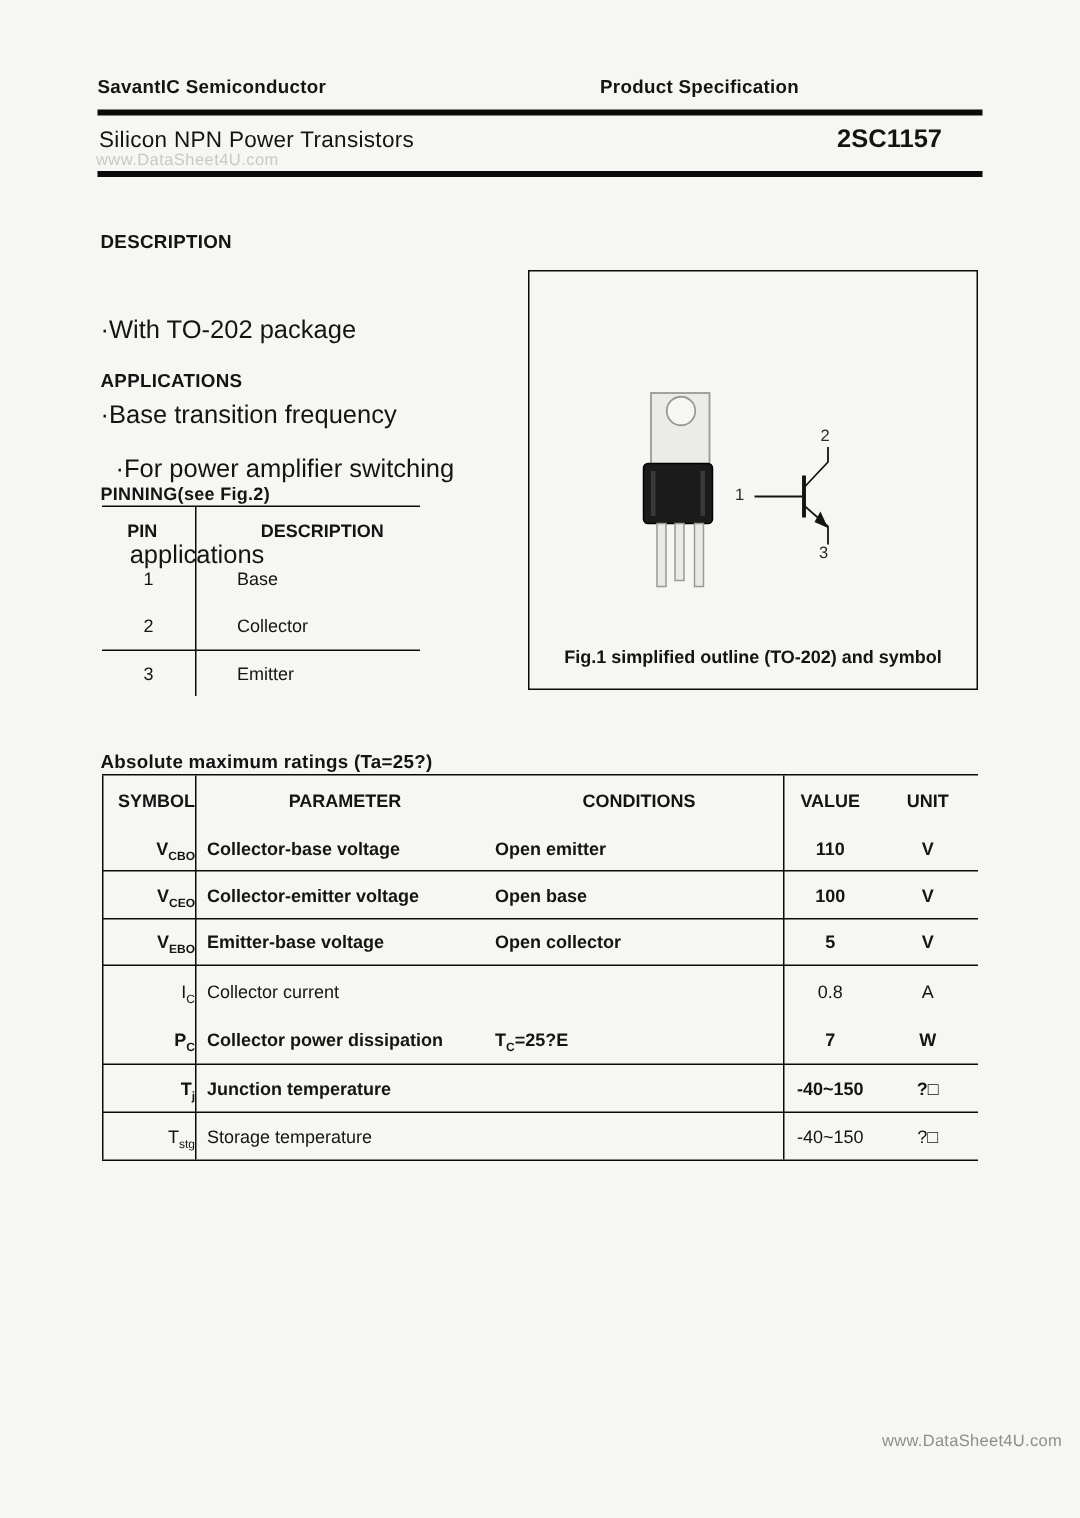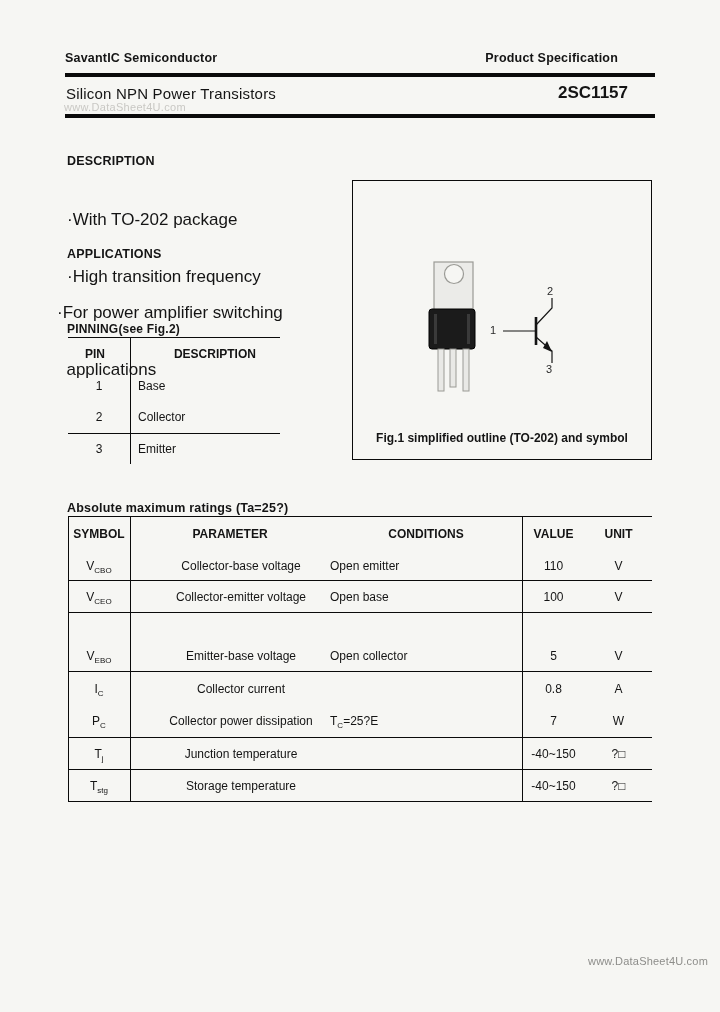--- a/index.html
+++ b/index.html
@@ -17,70 +17,70 @@
 
   
   .sec-h{font-size:12.5px;font-weight:bold;letter-spacing:.2px;}
   .bullets{font-size:17px;line-height:19px;white-space:pre;}
 
   
   .pin-tbl{left:68px;top:337px;width:212px;border-top:1px solid #0a0a0a;}
   .pin-tbl .vline{position:absolute;left:62px;top:0;bottom:0;width:1px;background:#0a0a0a;}
   .pin-row{display:flex;align-items:center;font-size:12px;}
   .pin-c1{width:62px;text-align:center;}
-  .pin-c2{width:150px;padding-left:8px;box-sizing:border-box;}
+  .pin-c2{width:150px;padding-left:28px;box-sizing:border-box;}
   .pin-hdr{font-weight:bold;gap:28px;}
   .pin-bb{border-bottom:1px solid #0a0a0a;}
 
   
   .fig-box{left:352px;top:180px;width:300px;height:280px;border:1px solid #0a0a0a;
            box-sizing:border-box;}
   .fig-cap{position:absolute;left:0;right:0;bottom:14px;text-align:center;
            font-size:12px;font-weight:bold;}
   .pin-label{position:absolute;font-size:11px;color:#2a2a2a;}
 
   
   .amr{left:68px;top:516px;width:584px;border-top:1px solid #0a0a0a;
        border-bottom:1px solid #0a0a0a;}
   .amr .vl{position:absolute;top:0;bottom:0;width:1px;background:#0a0a0a;}
   .amr-row{display:flex;align-items:center;font-size:12px;}
   .amr-hdr{font-weight:bold;}
-  .bb{border-bottom:1px solid #0a0a0a;}
-  .c-sym{width:62px;text-align:center;}
-  .c-par{width:200px;padding-left:22px;box-sizing:border-box;text-align:center;}
+  .bb{border-bottom:1px solid #0a0a0a;font-weight:bold;}
+  .c-sym{width:62px;text-align:right;}
+  .c-par{width:200px;padding-left:8px;box-sizing:border-box;}
   .c-con{width:192px;}
   .c-val{width:63px;text-align:center;}
   .c-unit{width:67px;text-align:center;}
   .amr-hdr .c-par,.amr-hdr .c-con{text-align:center;padding-left:0;}
   sub{font-size:8px;line-height:0;}
 
   .footer-url{font-size:11px;color:#8d8d8a;text-align:right;letter-spacing:.2px;}
 </style>
 </head>
 <body>
 
 <div id="page">
 
   <div class="abs hdr" style="left:65px;top:51px;">SavantIC Semiconductor</div>
-  <div class="abs hdr" style="left:400px;top:51px;width:218px;text-align:right;">Product Specification</div>
+  <div class="abs hdr" style="left:400px;top:51px;width:218px;">Product Specification</div>
   <div class="abs rule" style="top:73px;"></div>
 
   <div class="abs doc-title" style="left:66px;top:85px;">Silicon NPN Power Transistors</div>
   <div class="abs watermark" style="left:64px;top:101px;">www.DataSheet4U.com</div>
   <div class="abs part-no" style="left:540px;top:83px;width:88px;">2SC1157</div>
   <div class="abs rule" style="top:114px;"></div>
 
   <div class="abs sec-h" style="left:67px;top:154px;">DESCRIPTION</div>
   <div class="abs bullets" style="left:67px;top:172px;">
     <div>·With TO-202 package</div>
-    <div>·High transition frequency</div>
+    <div>·Base transition frequency</div>
   </div>
 
   <div class="abs sec-h" style="left:67px;top:247px;">APPLICATIONS</div>
-  <div class="abs bullets" style="left:57px;top:265px;">
+  <div class="abs bullets" style="left:77px;top:265px;">
     <div>·For power amplifier switching</div>
     <div>  applications</div>
   </div>
 
   <div class="abs sec-h" style="left:67px;top:322px;font-size:12px;">PINNING(see Fig.2)</div>
   <div class="abs pin-tbl">
     <div class="vline"></div>
     <div class="pin-row pin-hdr" style="height:32px;">
       <div class="pin-c1">PIN</div>
       <div class="pin-c2" style="text-align:center;padding-left:0;">DESCRIPTION</div>
@@ -151,21 +151,21 @@
     </div>
 
     <div class="amr-row bb" style="height:31px;">
       <div class="c-sym"><span>V</span><sub>CEO</sub></div>
       <div class="c-par">Collector-emitter voltage</div>
       <div class="c-con">Open base</div>
       <div class="c-val">100</div>
       <div class="c-unit">V</div>
     </div>
 
-    <div class="amr-row bb" style="height:30px;margin-top:28px;">
+    <div class="amr-row bb" style="height:30px;">
       <div class="c-sym"><span>V</span><sub>EBO</sub></div>
       <div class="c-par">Emitter-base voltage</div>
       <div class="c-con">Open collector</div>
       <div class="c-val">5</div>
       <div class="c-unit">V</div>
     </div>
 
     <div class="amr-row" style="height:33px;">
       <div class="c-sym"><span>I</span><sub>C</sub></div>
       <div class="c-par">Collector current</div>

